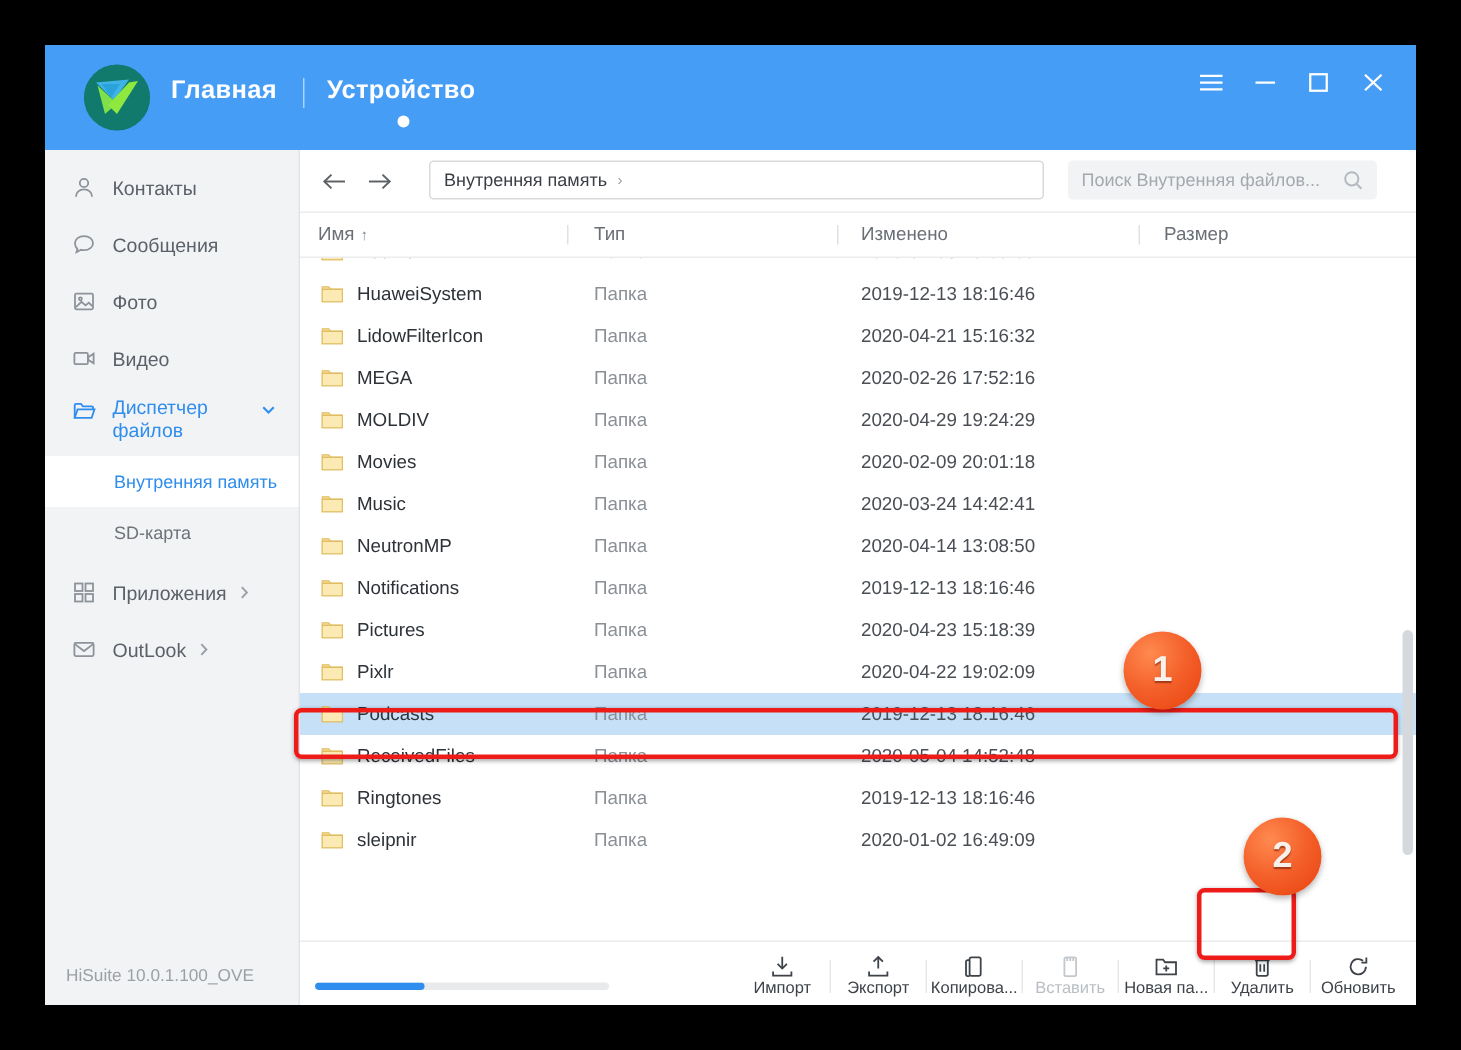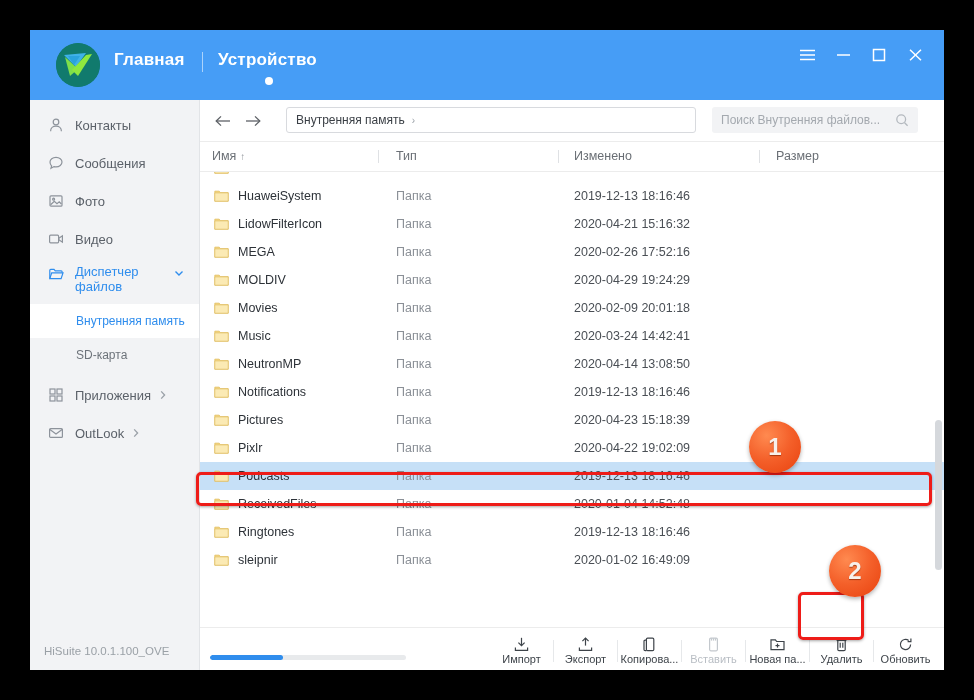--- a/index.html
+++ b/index.html
@@ -724,21 +724,21 @@
             </div>
             <div class="row">
               <span class="folder-ico">
                 <svg width="15" height="15" viewBox="0 0 15 15">
                   <path d="M0.8 3.1h4.4l1.2 1.5h7.8v8.6H0.8z" fill="#f5d98a" stroke="#e0bd62" stroke-width="0.7"></path>
                   <path d="M0.8 4.9h13.4v8.3H0.8z" fill="#fbeab4" stroke="#e0bd62" stroke-width="0.7"></path>
                 </svg>
               </span>
               <span class="cell-name">ReceivedFiles</span>
               <span class="cell-type">Папка</span>
-              <span class="cell-mod">2020-01-04 14:52:48</span>
+              <span class="cell-mod">2020-05-04 14:52:48</span>
               <span class="cell-size"></span>
             </div>
             <div class="row">
               <span class="folder-ico">
                 <svg width="15" height="15" viewBox="0 0 15 15">
                   <path d="M0.8 3.1h4.4l1.2 1.5h7.8v8.6H0.8z" fill="#f5d98a" stroke="#e0bd62" stroke-width="0.7"></path>
                   <path d="M0.8 4.9h13.4v8.3H0.8z" fill="#fbeab4" stroke="#e0bd62" stroke-width="0.7"></path>
                 </svg>
               </span>
               <span class="cell-name">Ringtones</span>

